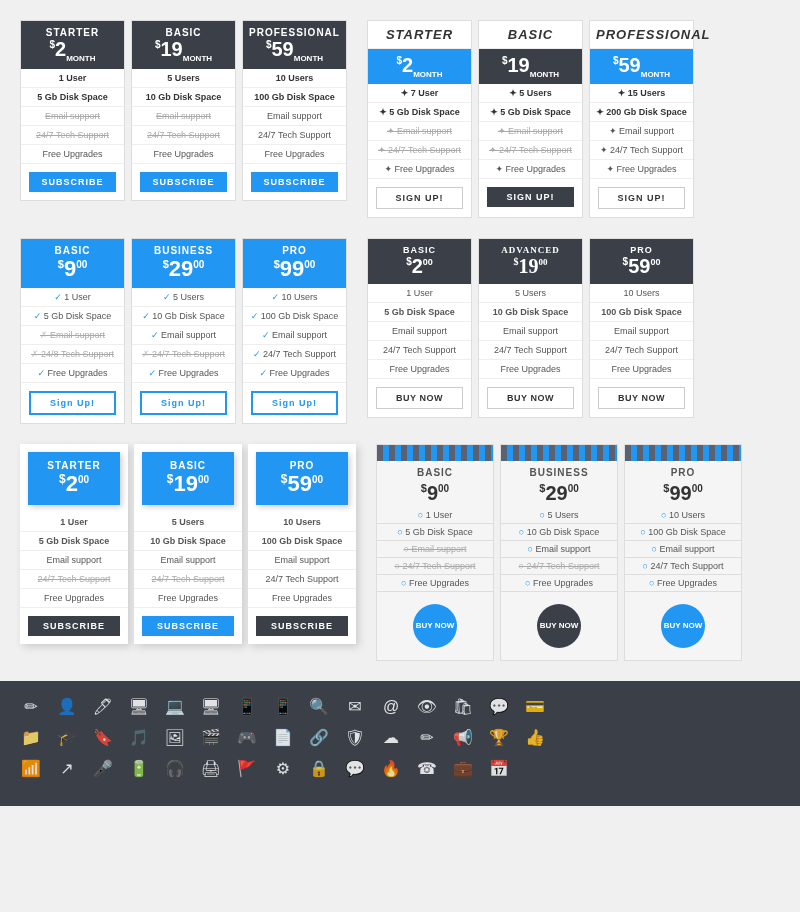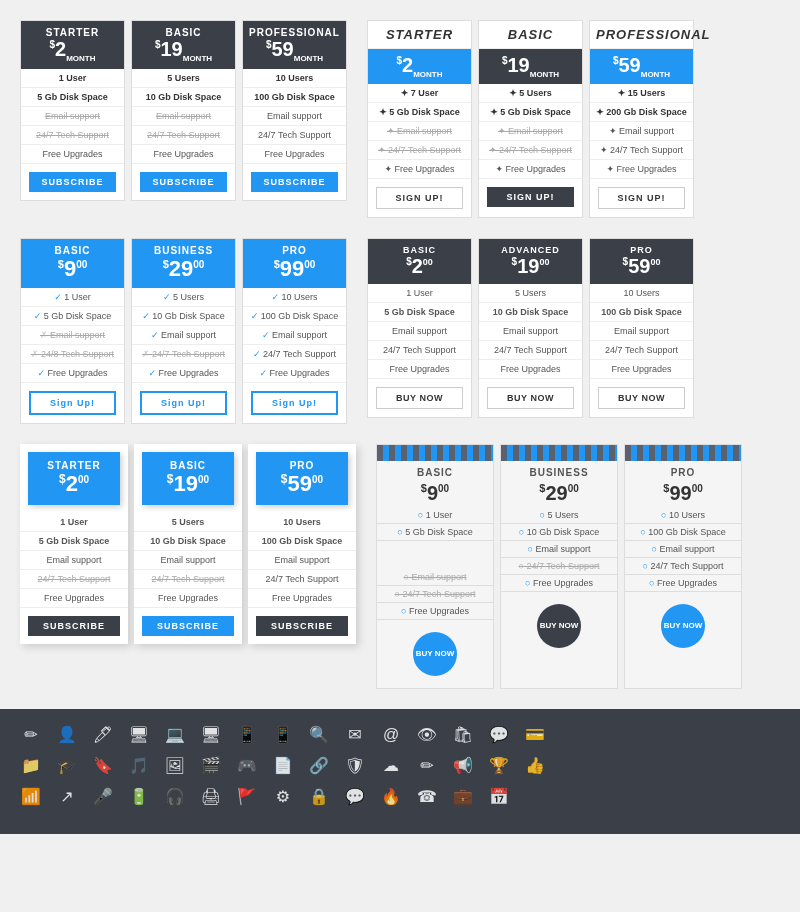--- a/index.html
+++ b/index.html
@@ -250,21 +250,21 @@
         <div class="feature bold">5 Gb Disk Space</div>
         <div class="feature">Email support</div>
         <div class="feature">24/7 Tech Support</div>
         <div class="feature">Free Upgrades</div>
         <div class="btn-area">
           <button class="btn-outline" style="font-size:9px; letter-spacing:0.5px;">BUY NOW</button>
         </div>
       </div>
 
       <div class="dark2-table">
-        <div class="header" style="background:#3a3f48;">
+        <div class="header" style="background:#3a3f48;font-family:Liberation Serif, serif;">
           <div class="plan-name">ADVANCED</div>
           <div class="price"><sup>$</sup>19<sup style="font-size:9px;vertical-align:super;">00</sup></div>
         </div>
         <div class="feature">5 Users</div>
         <div class="feature bold">10 Gb Disk Space</div>
         <div class="feature">Email support</div>
         <div class="feature">24/7 Tech Support</div>
         <div class="feature">Free Upgrades</div>
         <div class="btn-area">
           <button class="btn-outline" style="font-size:9px; letter-spacing:0.5px;">BUY NOW</button>
@@ -339,21 +339,21 @@
     </div>
 
     <div style="display:flex; gap:6px;">
 
       <div class="wave-table">
         <div style="height:16px; background: repeating-linear-gradient(90deg, #5a6170 0px, #5a6170 6px, #2196F3 6px, #2196F3 12px);"></div>
         <div class="plan-title">BASIC</div>
         <div class="price"><sup>$</sup>9<sup style="font-size:10px;vertical-align:super;">00</sup></div>
         <div class="feature circle">1 User</div>
         <div class="feature circle">5 Gb Disk Space</div>
-        <div class="feature strikethrough" style="padding-left:6px;margin-top:28px;">○ Email support</div>
+        <div class="feature strikethrough" style="padding-left:6px;">○ Email support</div>
         <div class="feature strikethrough" style="padding-left:6px;">○ 24/7 Tech Support</div>
         <div class="feature circle">Free Upgrades</div>
         <div class="btn-area">
           <button class="btn-circle-blue">BUY NOW</button>
         </div>
       </div>
 
       <div class="wave-table">
         <div style="height:16px; background: repeating-linear-gradient(90deg, #5a6170 0px, #5a6170 6px, #2196F3 6px, #2196F3 12px);"></div>
         <div class="plan-title">BUSINESS</div>

